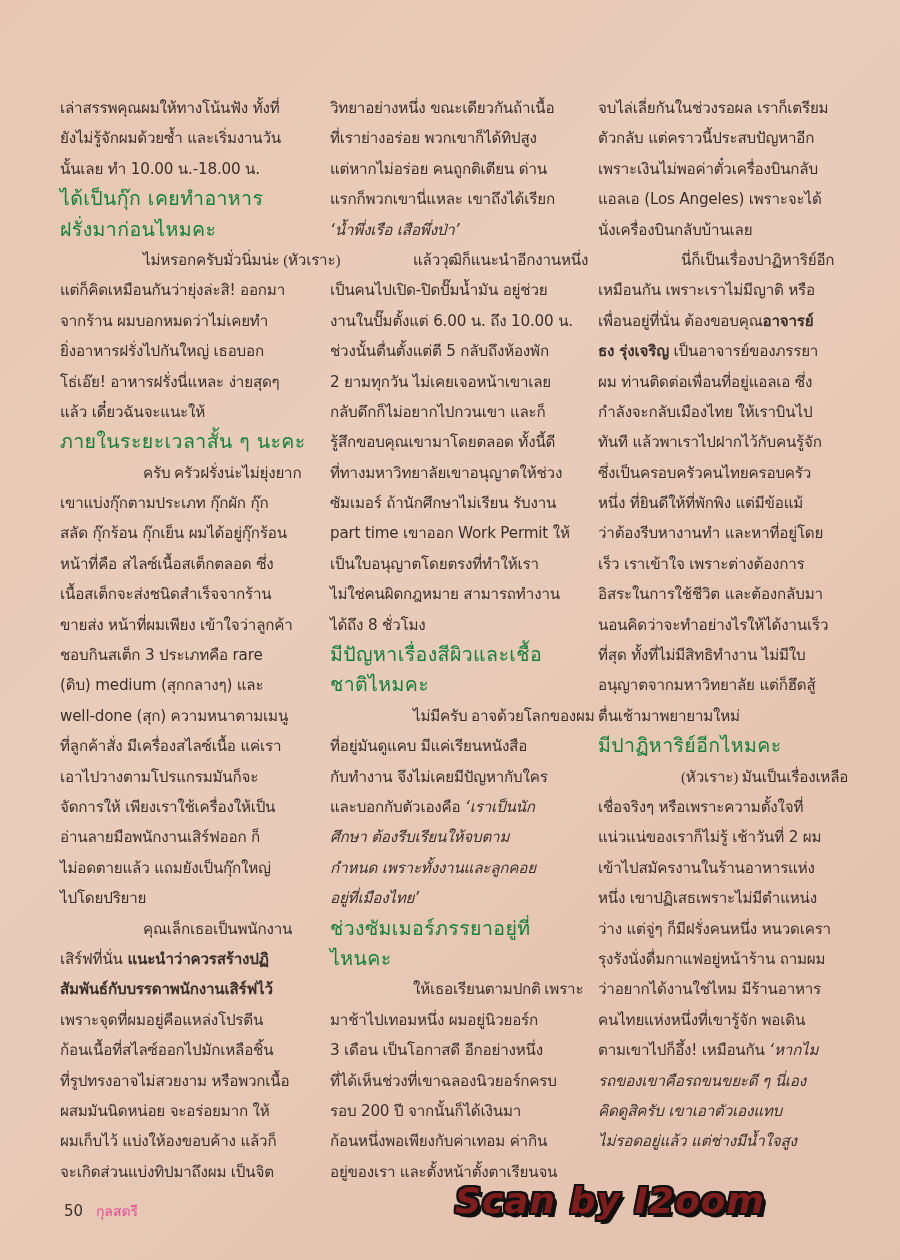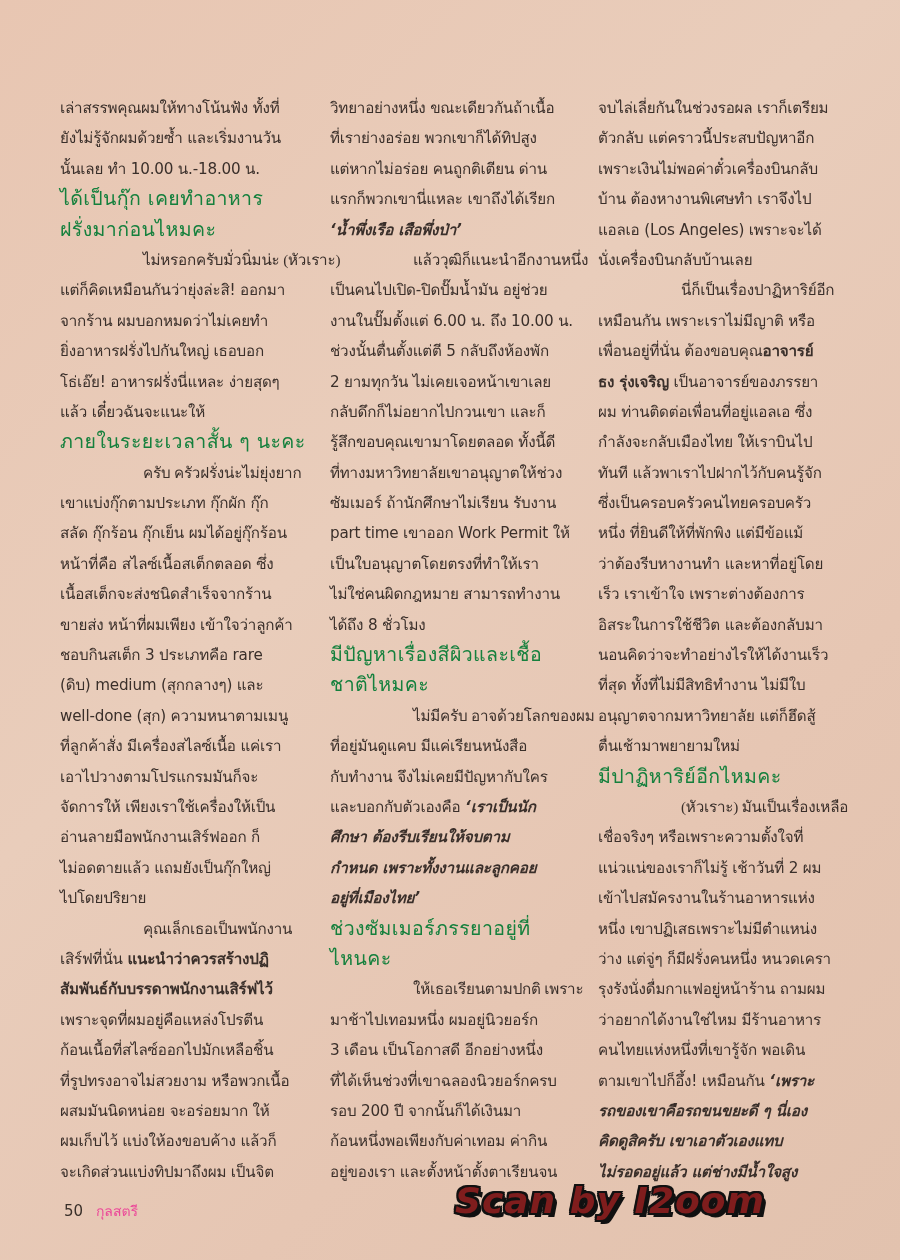--- a/index.html
+++ b/index.html
@@ -18,21 +18,21 @@
   #col1 { left:60px; }
   #col2 { left:330px; }
   #col3 { left:598px; }
   .line { display:block; white-space:nowrap; overflow:visible; height:30.4px; }
   .line.indent { padding-left:83px;font-family:Liberation Serif, serif; }
   .heading {
     display:block; white-space:nowrap; font-size:19.5px; line-height:30px; height:30.4px;
     letter-spacing:0.4px; color:#15803d;
   }
   b { font-weight:bold; }
-  .em { font-weight:bold; font-style:italic; }
+  .em { font-weight:normal; font-style:italic; }
   .footer {
     position:absolute; left:64px; top:1200px; font-size:15px; color:#3a302a;
   }
   .footer .mag { color:#ec4899; margin-left:8px; font-size:14px; }
   .watermark {
     position:absolute; left:455px; top:1180px;
     font-family: "DejaVu Sans", sans-serif; font-weight:bold; font-style:italic;
     font-size:36px; color:#7f1d1d; letter-spacing:1px;
     text-shadow: -2px -2px 0 #111, 2px -2px 0 #111, -2px 2px 0 #111, 2px 2px 0 #111,
                  0 -2px 0 #111, 0 2px 0 #111, -2px 0 0 #111, 2px 0 0 #111, 4px 4px 0 #111;
@@ -115,21 +115,20 @@
       <div class="line"><span>3  เดือน  เป็นโอกาสดี  อีกอย่างหนึ่ง</span></div>
       <div class="line"><span>ที่ได้เห็นช่วงที่เขาฉลองนิวยอร์กครบ</span></div>
       <div class="line"><span>รอบ   200   ปี   จากนั้นก็ได้เงินมา</span></div>
       <div class="line"><span>ก้อนหนึ่งพอเพียงกับค่าเทอม ค่ากิน</span></div>
       <div class="line"><span>อยู่ของเรา  และตั้งหน้าตั้งตาเรียนจน</span></div>
     </div>
   <div class="col" id="col3">
       <div class="line"><span>จบไล่เลี่ยกันในช่วงรอผล  เราก็เตรียม</span></div>
       <div class="line"><span>ตัวกลับ  แต่คราวนี้ประสบปัญหาอีก</span></div>
       <div class="line"><span>เพราะเงินไม่พอค่าตั๋วเครื่องบินกลับ</span></div>
-      <div class="line"><span>บ้าน  ต้องหางานพิเศษทำ  เราจึงไป</span></div>
       <div class="line"><span>แอลเอ (Los Angeles) เพราะจะได้</span></div>
       <div class="line"><span>นั่งเครื่องบินกลับบ้านเลย</span></div>
       <div class="line indent"><span>นี่ก็เป็นเรื่องปาฏิหาริย์อีก</span></div>
       <div class="line"><span>เหมือนกัน  เพราะเราไม่มีญาติ  หรือ</span></div>
       <div class="line"><span>เพื่อนอยู่ที่นั่น  ต้องขอบคุณ</span><b>อาจารย์</b></div>
       <div class="line"><b>ธง รุ่งเจริญ</b><span> เป็นอาจารย์ของภรรยา</span></div>
       <div class="line"><span>ผม  ท่านติดต่อเพื่อนที่อยู่แอลเอ  ซึ่ง</span></div>
       <div class="line"><span>กำลังจะกลับเมืองไทย  ให้เราบินไป</span></div>
       <div class="line"><span>ทันที  แล้วพาเราไปฝากไว้กับคนรู้จัก</span></div>
       <div class="line"><span>ซึ่งเป็นครอบครัวคนไทยครอบครัว</span></div>
@@ -144,21 +143,21 @@
       <div class="heading">มีปาฏิหาริย์อีกไหมคะ</div>
       <div class="line indent"><span>(หัวเราะ) มันเป็นเรื่องเหลือ</span></div>
       <div class="line"><span>เชื่อจริงๆ   หรือเพราะความตั้งใจที่</span></div>
       <div class="line"><span>แน่วแน่ของเราก็ไม่รู้  เช้าวันที่ 2  ผม</span></div>
       <div class="line"><span>เข้าไปสมัครงานในร้านอาหารแห่ง</span></div>
       <div class="line"><span>หนึ่ง  เขาปฏิเสธเพราะไม่มีตำแหน่ง</span></div>
       <div class="line"><span>ว่าง  แต่จู่ๆ  ก็มีฝรั่งคนหนึ่ง หนวดเครา</span></div>
       <div class="line"><span>รุงรังนั่งดื่มกาแฟอยู่หน้าร้าน  ถามผม</span></div>
       <div class="line"><span>ว่าอยากได้งานใช่ไหม  มีร้านอาหาร</span></div>
       <div class="line"><span>คนไทยแห่งหนึ่งที่เขารู้จัก   พอเดิน</span></div>
-      <div class="line"><span>ตามเขาไปก็อึ้ง!  เหมือนกัน  </span><span class="em">‘เพราะ</span></div>
+      <div class="line"><span>ตามเขาไปก็อึ้ง!  เหมือนกัน  </span><span class="em">‘หากไม</span></div>
       <div class="line"><span class="em">รถของเขาคือรถขนขยะดี ๆ  นี่เอง</span></div>
       <div class="line"><span class="em">คิดดูสิครับ   เขาเอาตัวเองแทบ</span></div>
       <div class="line"><span class="em">ไม่รอดอยู่แล้ว   แต่ช่างมีน้ำใจสูง</span></div>
     </div>
 
   <div class="footer">
     <span>50</span>
     <span class="mag">กุลสตรี</span>
   </div>
 

